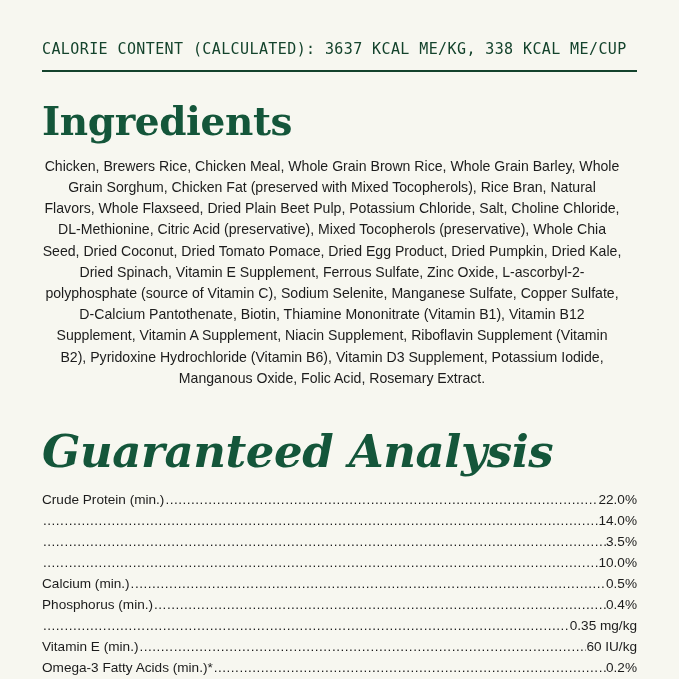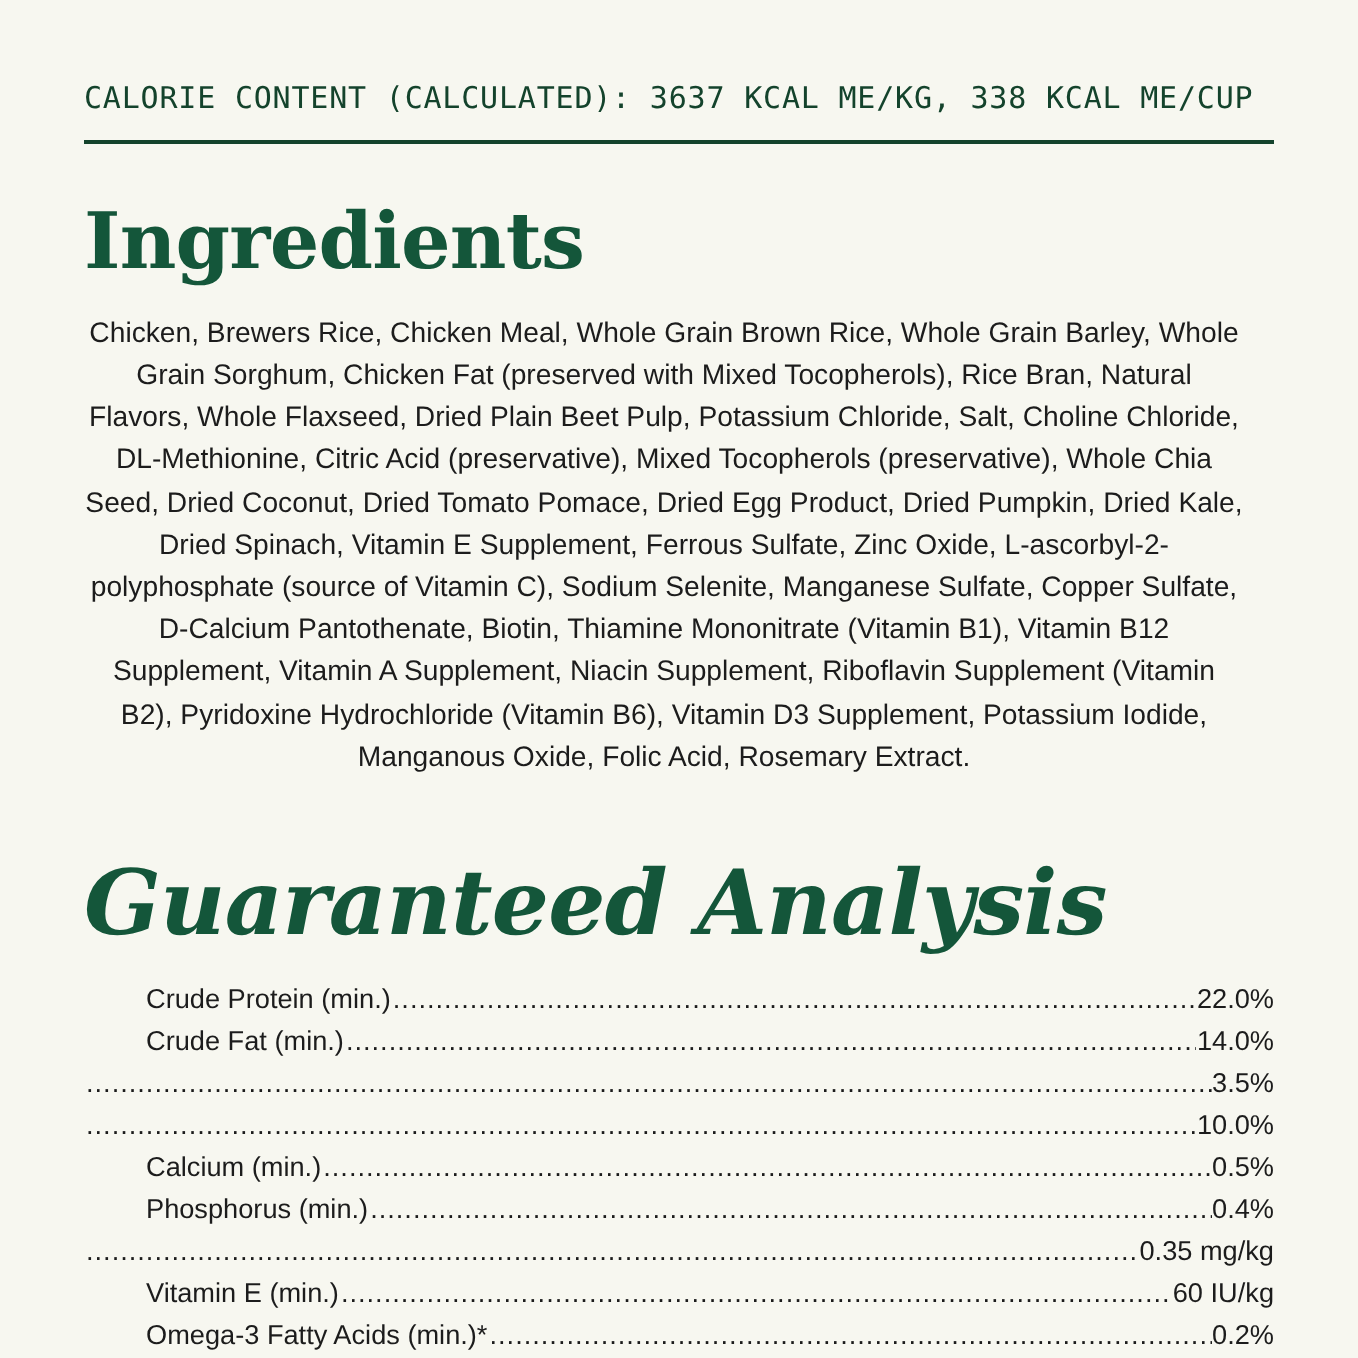--- a/index.html
+++ b/index.html
@@ -74,21 +74,21 @@
     list-style: none;
   }
   .ga-row {
     display: flex;
     align-items: baseline;
     font-size: 13.6px;
     line-height: 21px;
     color: #1c1c1c;
     white-space: nowrap;
   }
-  .ga-label { flex: 0 0 auto; margin-left: 31px; }
+  .ga-label { flex: 0 0 auto; }
   .ga-dots {
     flex: 1 1 auto;
     overflow: hidden;
     white-space: nowrap;
     color: #1c1c1c;
     font-size: 13.6px;
     padding: 0 1px;
     letter-spacing: 0.5px;
   }
   .ga-value { flex: 0 0 auto; }
@@ -108,21 +108,20 @@
 
   <h1 class="section-title analysis">Guaranteed Analysis</h1>
 
   <ul class="ga-list" id="ga-list">
       <li class="ga-row">
         <span class="ga-label">Crude Protein (min.)</span>
         <span class="ga-dots">.......................................................................................................................................................................................................</span>
         <span class="ga-value">22.0%</span>
       </li>
       <li class="ga-row">
-        <span class="ga-label">Crude Fat (min.)</span>
         <span class="ga-dots">.......................................................................................................................................................................................................</span>
         <span class="ga-value">14.0%</span>
       </li>
       <li class="ga-row">
         <span class="ga-dots">.......................................................................................................................................................................................................</span>
         <span class="ga-value">3.5%</span>
       </li>
       <li class="ga-row">
         <span class="ga-dots">.......................................................................................................................................................................................................</span>
         <span class="ga-value">10.0%</span>

